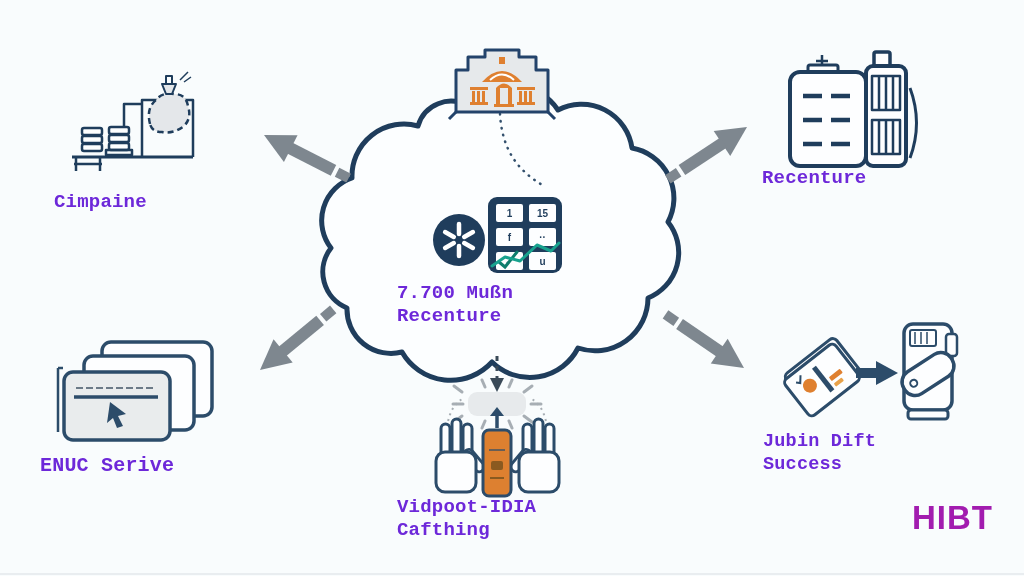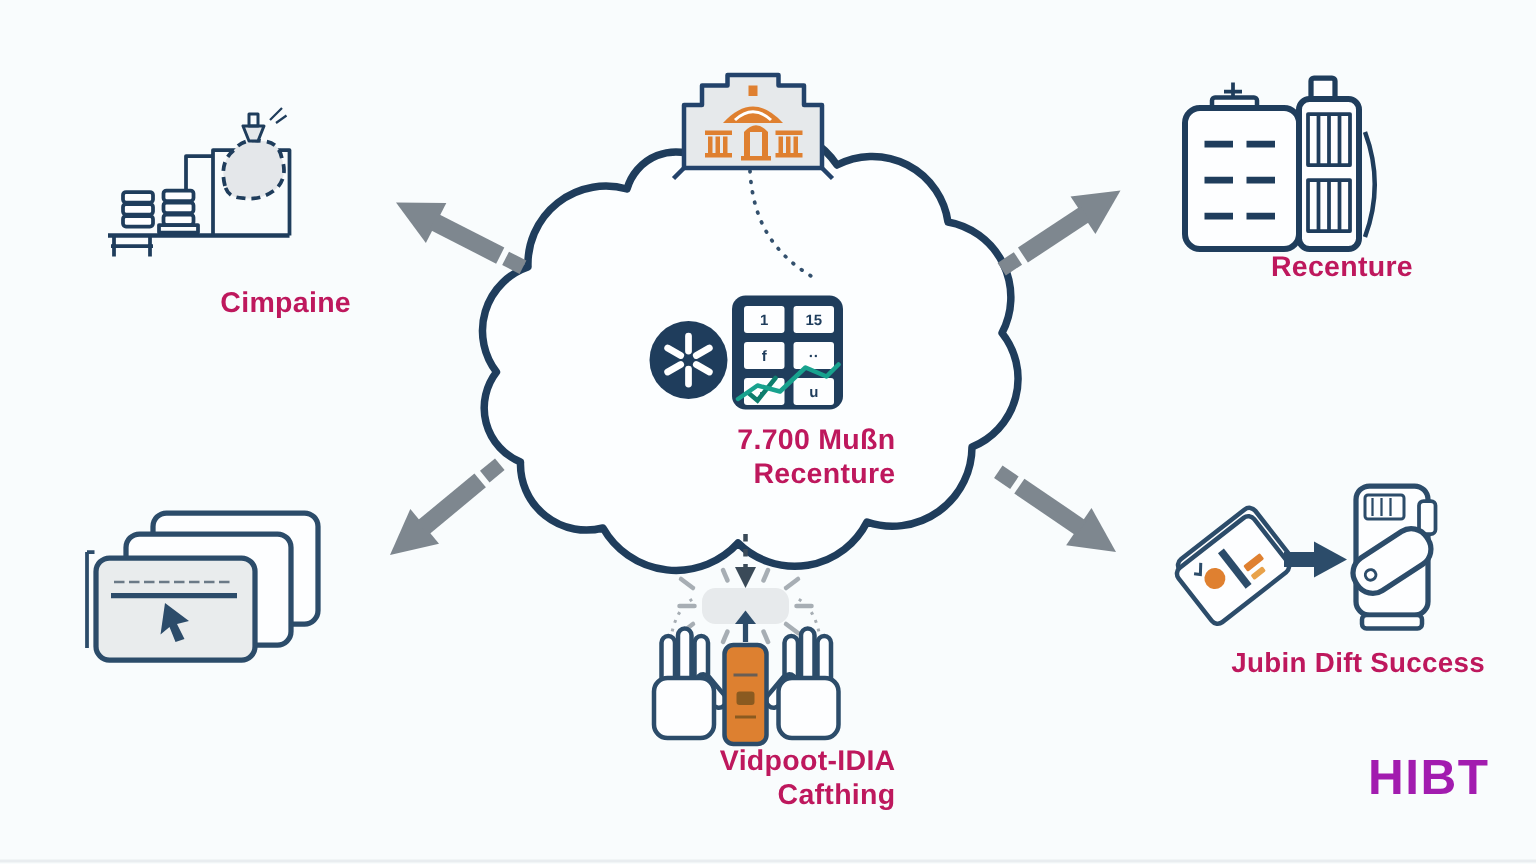--- a/index.html
+++ b/index.html
@@ -3,22 +3,22 @@
 <meta charset="utf-8">
 <style>
   html,body{margin:0;padding:0;background:#f9fcfd;}
   .canvas{
     position:relative;width:1024px;height:576px;
     background:#f9fcfd;overflow:hidden;
     font-family:"Liberation Sans",sans-serif;
   }
   .scene{position:absolute;left:0;top:0;width:1024px;height:576px;}
   .lbl{
-    position:absolute;text-align:right;color:#be185d;
-    font-weight:600;font-size:19px;letter-spacing:.2px;line-height:23px;
+    position:absolute;text-align:left;color:#6d28d9;
+    font-weight:600;font-size:19px;letter-spacing:.2px;line-height:23px;font-family:Liberation Mono, monospace;
   }
   .lbl .ln{display:block;}
   .brand{
     position:absolute;left:912px;top:499px;width:110px;
     color:#a21caf;font-weight:800;font-size:33px;letter-spacing:1px;
     font-family:"Liberation Sans",sans-serif;
   }
   .bottom-line{position:absolute;left:0;right:0;bottom:1px;height:2px;background:#e9edf0;}
 </style>
 </head>
@@ -242,24 +242,25 @@
 
   <div class="lbl" style="left:54px;top:191px;width:180px;">Cimpaine</div>
 
   <div class="lbl" style="left:762px;top:167px;width:180px;">Recenture</div>
 
   <div class="lbl" style="left:397px;top:282px;width:200px;">
     <span class="ln">7.700 Mußn</span>
     <span class="ln">Recenture</span>
   </div>
 
+  <div class="lbl" style="left:40px;top:454px;width:180px;font-size:20px;">ENUC Serive</div>
 
   <div class="lbl" style="left:397px;top:496px;width:200px;">
     <span class="ln">Vidpoot-IDIA</span>
     <span class="ln">Cafthing</span>
   </div>
 
-  <div class="lbl" style="left:790px;top:430px;width:200px;font-size:18.5px;">Jubin Dift Success</div>
+  <div class="lbl" style="left:763px;top:430px;width:200px;font-size:18.5px;">Jubin Dift Success</div>
 
   <div class="brand">HIBT</div>
 
   <div class="bottom-line"></div>
 </div>
 
 </body></html>

